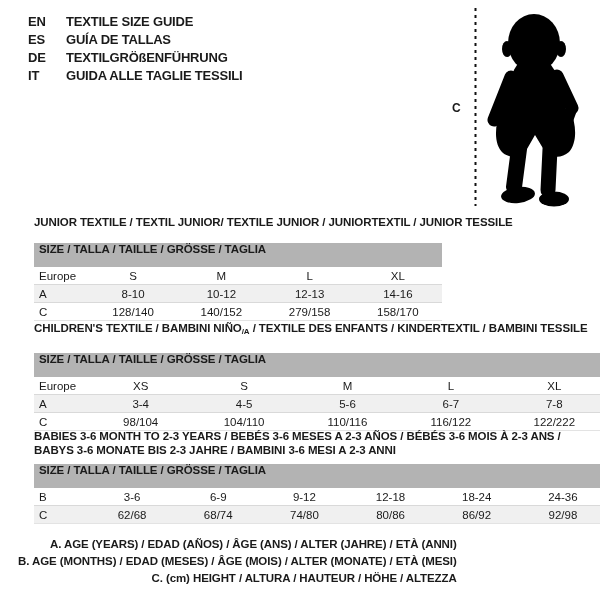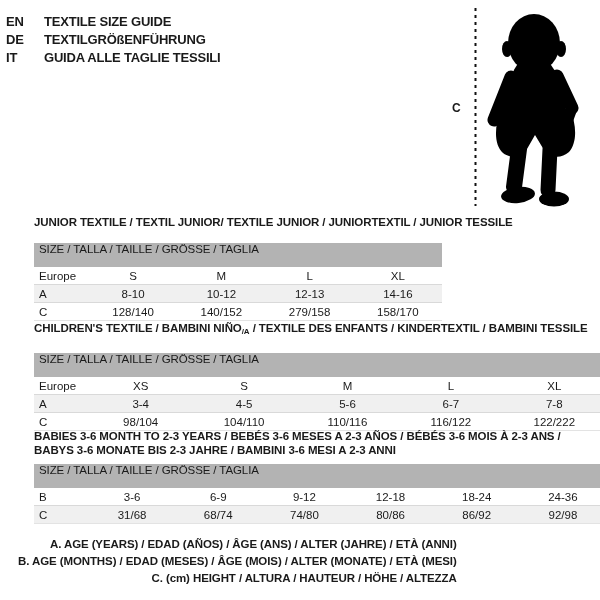--- a/index.html
+++ b/index.html
@@ -2,56 +2,60 @@
 <html><head>
 <meta charset="utf-8">
 <style>
   html,body{margin:0;padding:0;}
   body{
     width:600px;height:600px;background:#ffffff;position:relative;overflow:hidden;
     font-family:"Liberation Sans","DejaVu Sans",sans-serif;color:#1a1a1a;
     -webkit-font-smoothing:antialiased;
   }
   
-  .lang-block{position:absolute;left:6px;top:12px;}
+  .lang-block{position:absolute;left:28px;top:12px;}
   .lang-row{display:flex;height:18px;align-items:center;font-weight:700;font-size:13px;letter-spacing:-0.2px;}
   .lang-code{width:38px;flex:0 0 38px;}
   
   .figure{position:absolute;left:450px;top:5px;width:148px;height:208px;}
   .figure svg{position:absolute;left:0;top:0;}
   .c-label{position:absolute;left:2px;top:96px;font-weight:700;font-size:12px;}
   
   .sec{position:absolute;left:18px;margin-left:16px;}
   #sec-junior{top:215px;width:408px;}
   #sec-children{top:321px;width:572px;}
   #sec-babies{top:429px;width:572px;}
   .sec-title{margin:0 0 14px 0;font-size:11.5px;font-weight:700;letter-spacing:-0.1px;}
   #sec-babies .sec-title{margin-bottom:7px;}
   .title-line{line-height:14px;white-space:nowrap;}
   .title-line .sub{font-size:8px;vertical-align:-2px;}
   table{border-collapse:collapse;table-layout:fixed;width:100%;font-size:11.5px;}
-  .size-bar{background:#b3b3b3;text-align:left;font-weight:400;height:16px;box-sizing:border-box;padding:0 0 12px 5px;letter-spacing:-0.1px;}
+  .size-bar{background:#b3b3b3;text-align:left;font-weight:700;height:16px;box-sizing:border-box;padding:0 0 12px 5px;letter-spacing:-0.1px;}
   tbody tr{border-top:1px solid #d9d9d9;}
   tbody tr:first-child{border-top:none;}
   table{border-bottom:1px solid #e3e3e3;}
   tbody tr:nth-child(even){background:#f0f0f0;}
   tbody th,tbody td{height:17px;padding:0;font-weight:400;}
   td{text-align:center;}
   th.rowlabel{text-align:left;padding-left:5px;}
   
   .footnotes{position:absolute;left:18px;top:536px;}
   .footnote{height:17px;line-height:17px;font-weight:700;font-size:11.5px;letter-spacing:-0.1px;white-space:nowrap;text-align:right;}
 </style>
 </head>
 <body>
 
 <div class="lang-block">
     <div class="lang-row">
       <span class="lang-code">EN</span>
       <span class="lang-label">TEXTILE SIZE GUIDE</span>
+    </div>
+    <div class="lang-row">
+      <span class="lang-code">ES</span>
+      <span class="lang-label">GUÍA DE TALLAS</span>
     </div>
     <div class="lang-row">
       <span class="lang-code">DE</span>
       <span class="lang-label">TEXTILGRÖßENFÜHRUNG</span>
     </div>
     <div class="lang-row">
       <span class="lang-code">IT</span>
       <span class="lang-label">GUIDA ALLE TAGLIE TESSILI</span>
     </div>
   </div>
@@ -192,21 +196,21 @@
           <th class="rowlabel">B</th>
           <td>3-6</td>
           <td>6-9</td>
           <td>9-12</td>
           <td>12-18</td>
           <td>18-24</td>
           <td>24-36</td>
         </tr>
         <tr>
           <th class="rowlabel">C</th>
-          <td>31/68</td>
+          <td>62/68</td>
           <td>68/74</td>
           <td>74/80</td>
           <td>80/86</td>
           <td>86/92</td>
           <td>92/98</td>
         </tr>
       </tbody>
   </table>
 </section>
 

